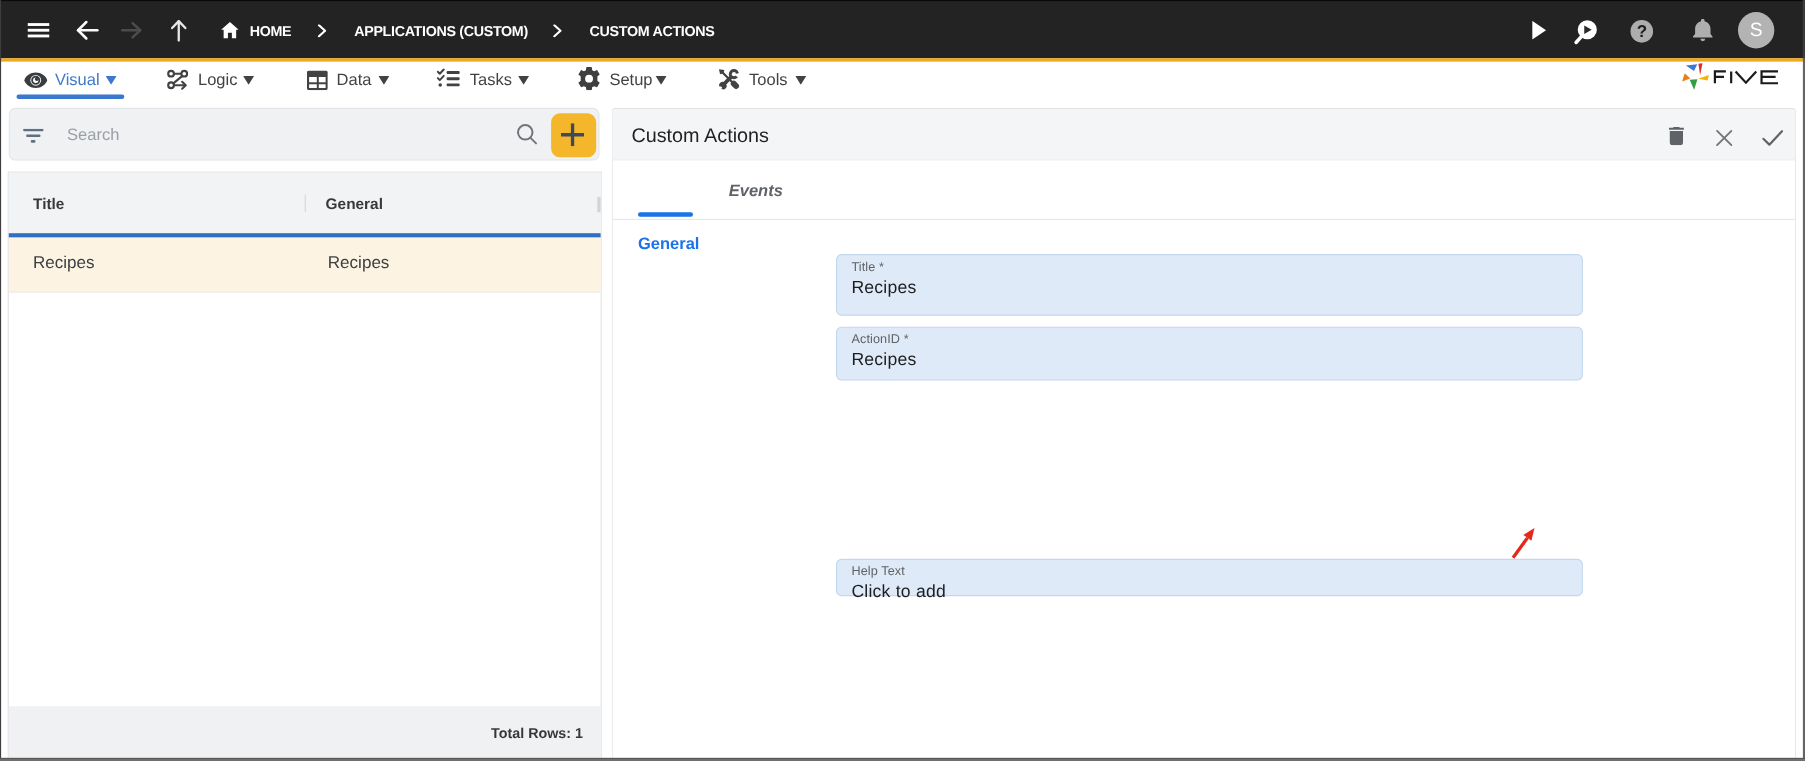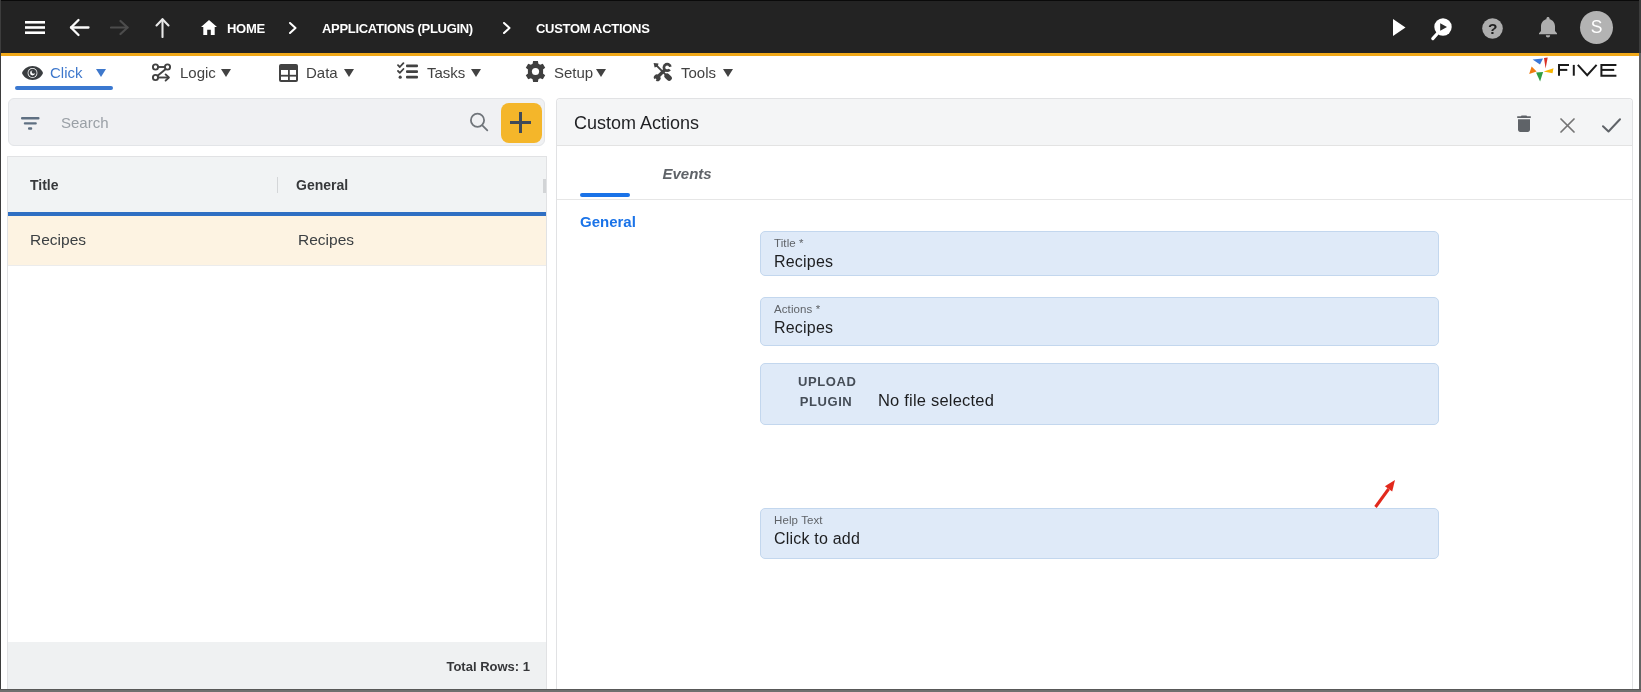--- a/index.html
+++ b/index.html
@@ -78,21 +78,21 @@
       </g>
   </svg>
 
   <svg class="abs" style="left:201px;top:20px" width="16" height="15" viewBox="0 0 16 15">
     <path fill="#fff" d="M8 0 L16 7 H13.7 V15 H9.8 V9.7 H6.2 V15 H2.3 V7 H0 Z"></path>
   </svg>
   <div class="abs crumb" style="left:227px;">HOME</div>
   <svg class="abs" style="left:288px;top:22px" width="9" height="12" viewBox="0 0 9 12">
     <path d="M2 1 L7.5 6 L2 11" stroke="#fff" stroke-width="2" fill="none" stroke-linecap="round" stroke-linejoin="round"></path>
   </svg>
-  <div class="abs crumb" style="left:322px;">APPLICATIONS (PLUGIN)</div>
+  <div class="abs crumb" style="left:322px;">APPLICATIONS (CUSTOM)</div>
   <svg class="abs" style="left:502px;top:22px" width="9" height="12" viewBox="0 0 9 12">
     <path d="M2 1 L7.5 6 L2 11" stroke="#fff" stroke-width="2" fill="none" stroke-linecap="round" stroke-linejoin="round"></path>
   </svg>
   <div class="abs crumb" style="left:536px;">CUSTOM ACTIONS</div>
 
   <svg class="abs" style="left:1392px;top:19px" width="14" height="17" viewBox="0 0 14 17">
     <path fill="#fff" d="M1 0 L13.5 8.5 L1 17 Z"></path>
   </svg>
   <svg class="abs" style="left:1429px;top:16px" width="26" height="26" viewBox="0 0 26 26">
     <circle cx="14" cy="11" r="8.7" fill="#fff"></circle>
@@ -109,21 +109,21 @@
   </svg>
   <div class="abs" style="left:1580px;top:11px;width:33px;height:33px;border-radius:50%;background:#b3b3b3;"></div>
   <div class="abs" style="left:1580px;top:11px;width:33px;height:33px;text-align:center;font-size:17.5px;font-weight:500;color:#fff;line-height:33px;">S</div>
 
   <svg class="abs" style="left:22px;top:64.5px" width="21" height="16" viewBox="0 0 21 16">
     <path fill="#3a3d40" d="M10.5 1 C5.5 1 1.5 3.9 0 8 C1.5 12.1 5.5 15 10.5 15 C15.5 15 19.5 12.1 21 8 C19.5 3.9 15.5 1 10.5 1 Z"></path>
     <circle cx="10.5" cy="8" r="4.9" fill="#fff"></circle>
     <circle cx="10.5" cy="8" r="3.3" fill="none" stroke="#3a3d40" stroke-width="1.7"></circle>
     <circle cx="11.5" cy="6.8" r="1.9" fill="#3a3d40"></circle>
   </svg>
-  <div class="abs tabtxt" style="left:50px;color:#3e78cc;">Click</div>
+  <div class="abs tabtxt" style="left:50px;color:#3e78cc;">Visual</div>
   <svg class="abs" style="left:96px;top:69px" width="10" height="8" viewBox="0 0 10 8">
       <path fill="#3e78cc" d="M0 0 H10 L5 8 Z"></path>
     </svg>
   <div class="abs" style="left:15px;top:86px;width:98px;height:4px;background:#3a78d0;border-radius:2px;"></div>
 
   <svg class="abs" style="left:150px;top:61px" width="22" height="22" viewBox="0 0 22 22">
     <g stroke="#424242" stroke-width="1.9" fill="none">
       <circle cx="5.5" cy="6" r="2.6"></circle>
         <circle cx="17.5" cy="6" r="2.6"></circle>
         <circle cx="5.5" cy="16.5" r="2.6"></circle>
@@ -266,38 +266,34 @@
     </svg>
 
     <svg class="abs" style="left:1045px;top:19px" width="19" height="15" viewBox="0 0 19 15">
       <path d="M1 8.2 L6.5 13.5 L18 1.3" stroke="#5f6368" stroke-width="2" fill="none" stroke-linecap="round" stroke-linejoin="round"></path>
     </svg>
     <div class="abs gentab">General</div>
     <div class="abs evtab">Events</div>
     <div class="abs genline"></div>
     <div class="abs rtabline"></div>
 
-    <div class="abs fld" style="top:132px;height:45px;">
+    <div class="abs fld" style="top:132px;height:56px;">
       <div class="lab">Title *</div>
         <div class="val">Recipes</div>
     </div>
     <div class="abs fld" style="top:198px;height:49px;">
-      <div class="lab">Actions *</div>
+      <div class="lab">ActionID *</div>
         <div class="val">Recipes</div>
-    </div>
-    <div class="abs fld" style="top:264px;height:62px;">
-      <div class="abs" style="left:37px;top:7.5px;width:56px;text-align:center;font-size:13px;font-weight:bold;color:#454d57;letter-spacing:.6px;line-height:20.5px;">UPLOAD PLUGIN</div>
-      <div class="abs" style="left:117px;top:27px;font-size:16.5px;letter-spacing:.2px;color:#1d1e20;line-height:19px;">No file selected</div>
     </div>
 
     <svg class="abs" style="left:812px;top:376px" width="30" height="36" viewBox="0 0 30 36">
       <path d="M6.5 32 L19.6 14" stroke="#e2291c" stroke-width="3" fill="none"></path>
       <path fill="#e2291c" d="M26 5 L23.2 16.5 L15.9 11.3 Z"></path>
     </svg>
-    <div class="abs fld" style="top:409px;height:51px;">
+    <div class="abs fld" style="top:409px;height:34px;">
       <div class="lab">Help Text</div>
         <div class="val">Click to add</div>
     </div>
   </div>
 
   <div class="abs" style="left:1639px;top:0;width:2px;height:52.5px;background:#3c3c3c;z-index:51;"></div>
 
   <div class="abs bL"></div>
   <div class="abs bR"></div>
   <div class="abs bB"></div>

